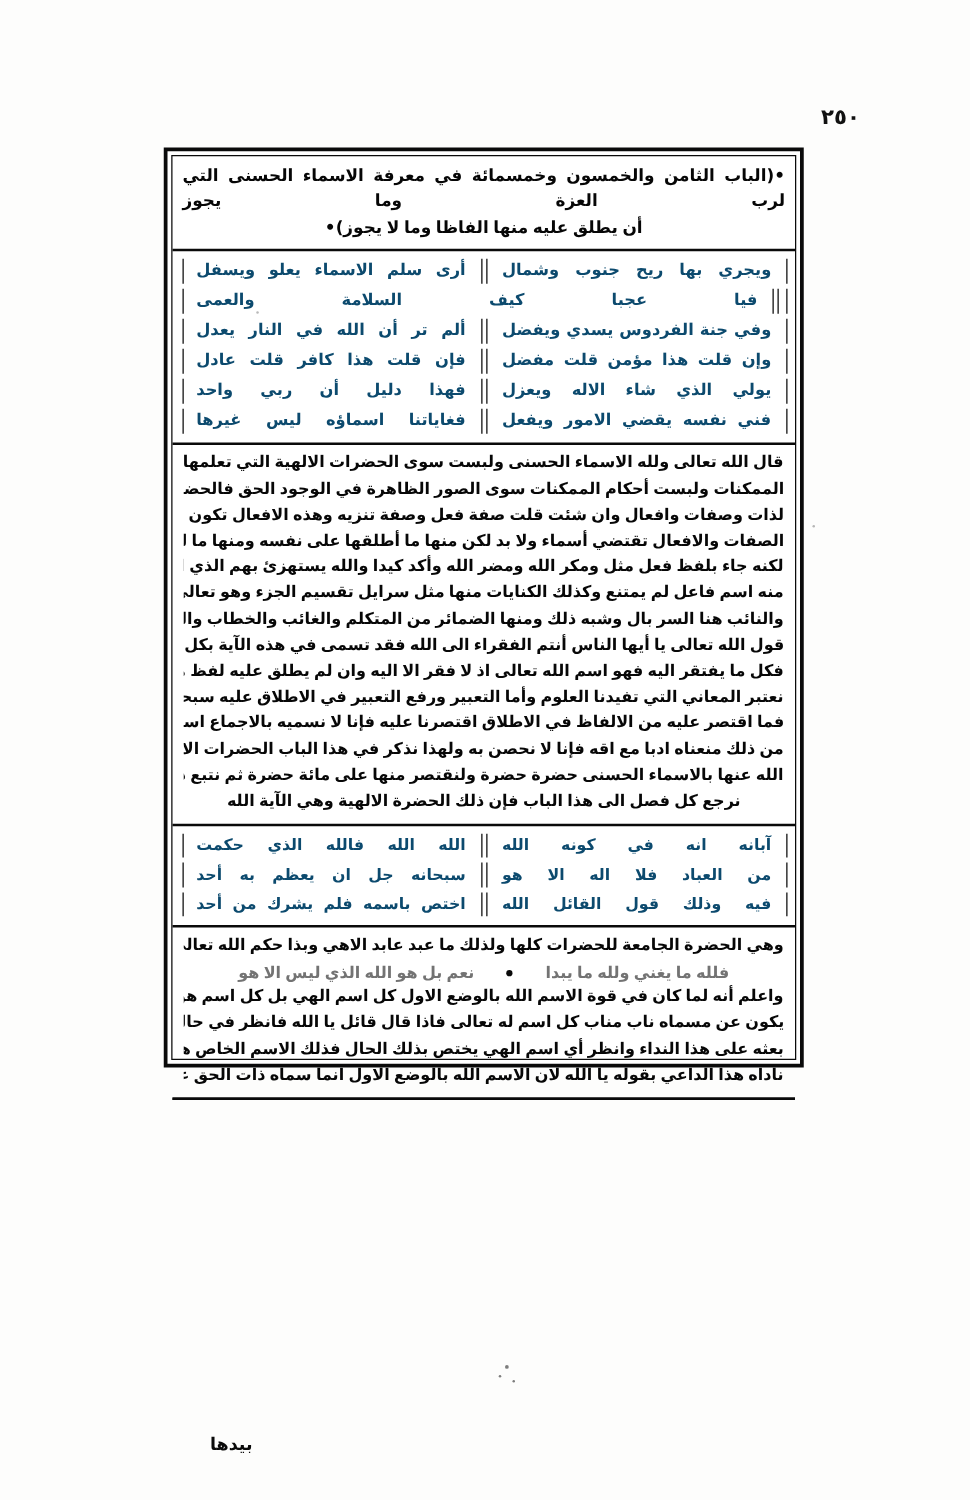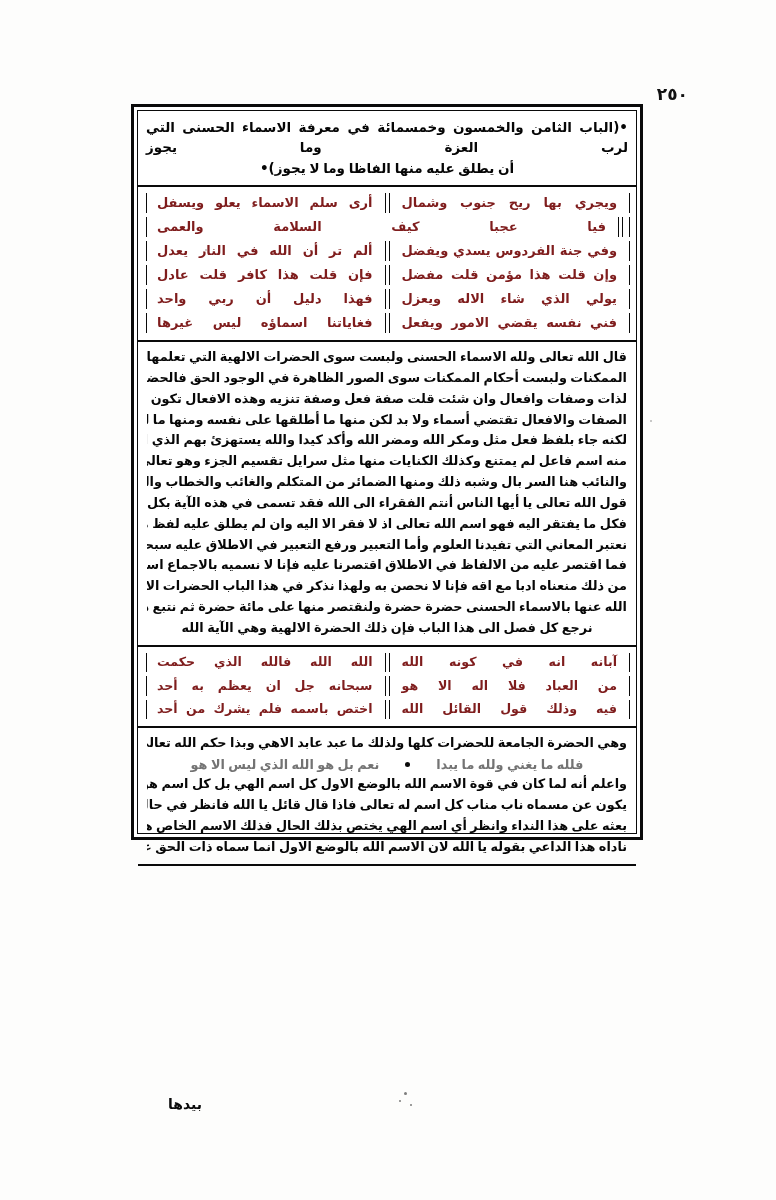--- a/index.html
+++ b/index.html
@@ -33,21 +33,21 @@
     letter-spacing: 1px;
     color: #111;
     direction: rtl;
     margin-left: 25px;
   }
 
   
   #frame {
     position: absolute;
     left: 131px;
-    top: 104px;
+    top: 118px;
     width: 512px;
     height: 736px;
     border: 3px solid #0a0a0a;
     box-sizing: border-box;
     background: #ffffff;
     padding: 0;
   }
   #frame-inner {
     position: absolute;
     inset: 3px;
@@ -95,21 +95,21 @@
     flex-direction: row;
     justify-content: space-between;
   }
   .verse-cell {
     flex: 1 1 0;
     direction: rtl;
     text-align: justify;
     text-align-last: justify;
     font-size: 13px;
     font-weight: bold;
-    color: #7f1d1d;
+    color: #0c4a6e;
     padding: 1.5px 9px;
     line-height: 1.62;
     white-space: nowrap;
     overflow: hidden;
   }
   
   .verse-sep {
     width: 0;
     border-right: 1.5px solid #0a0a0a;
     border-left: 1.5px solid #0a0a0a;
@@ -173,21 +173,21 @@
     margin-top: auto;
     height: 7px;
     background: #0a0a0a;
     border-top: 2px solid #0a0a0a;
   }
 
   
   #catchword {
     position: absolute;
     left: 168px;
-    top: 1096px;
+    top: 1148px;
     font-size: 14px;
     font-weight: bold;
     color: #0a0a0a;
     direction: rtl;
   }
 
   
   .speck {
     position: absolute;
     background: #141414;

